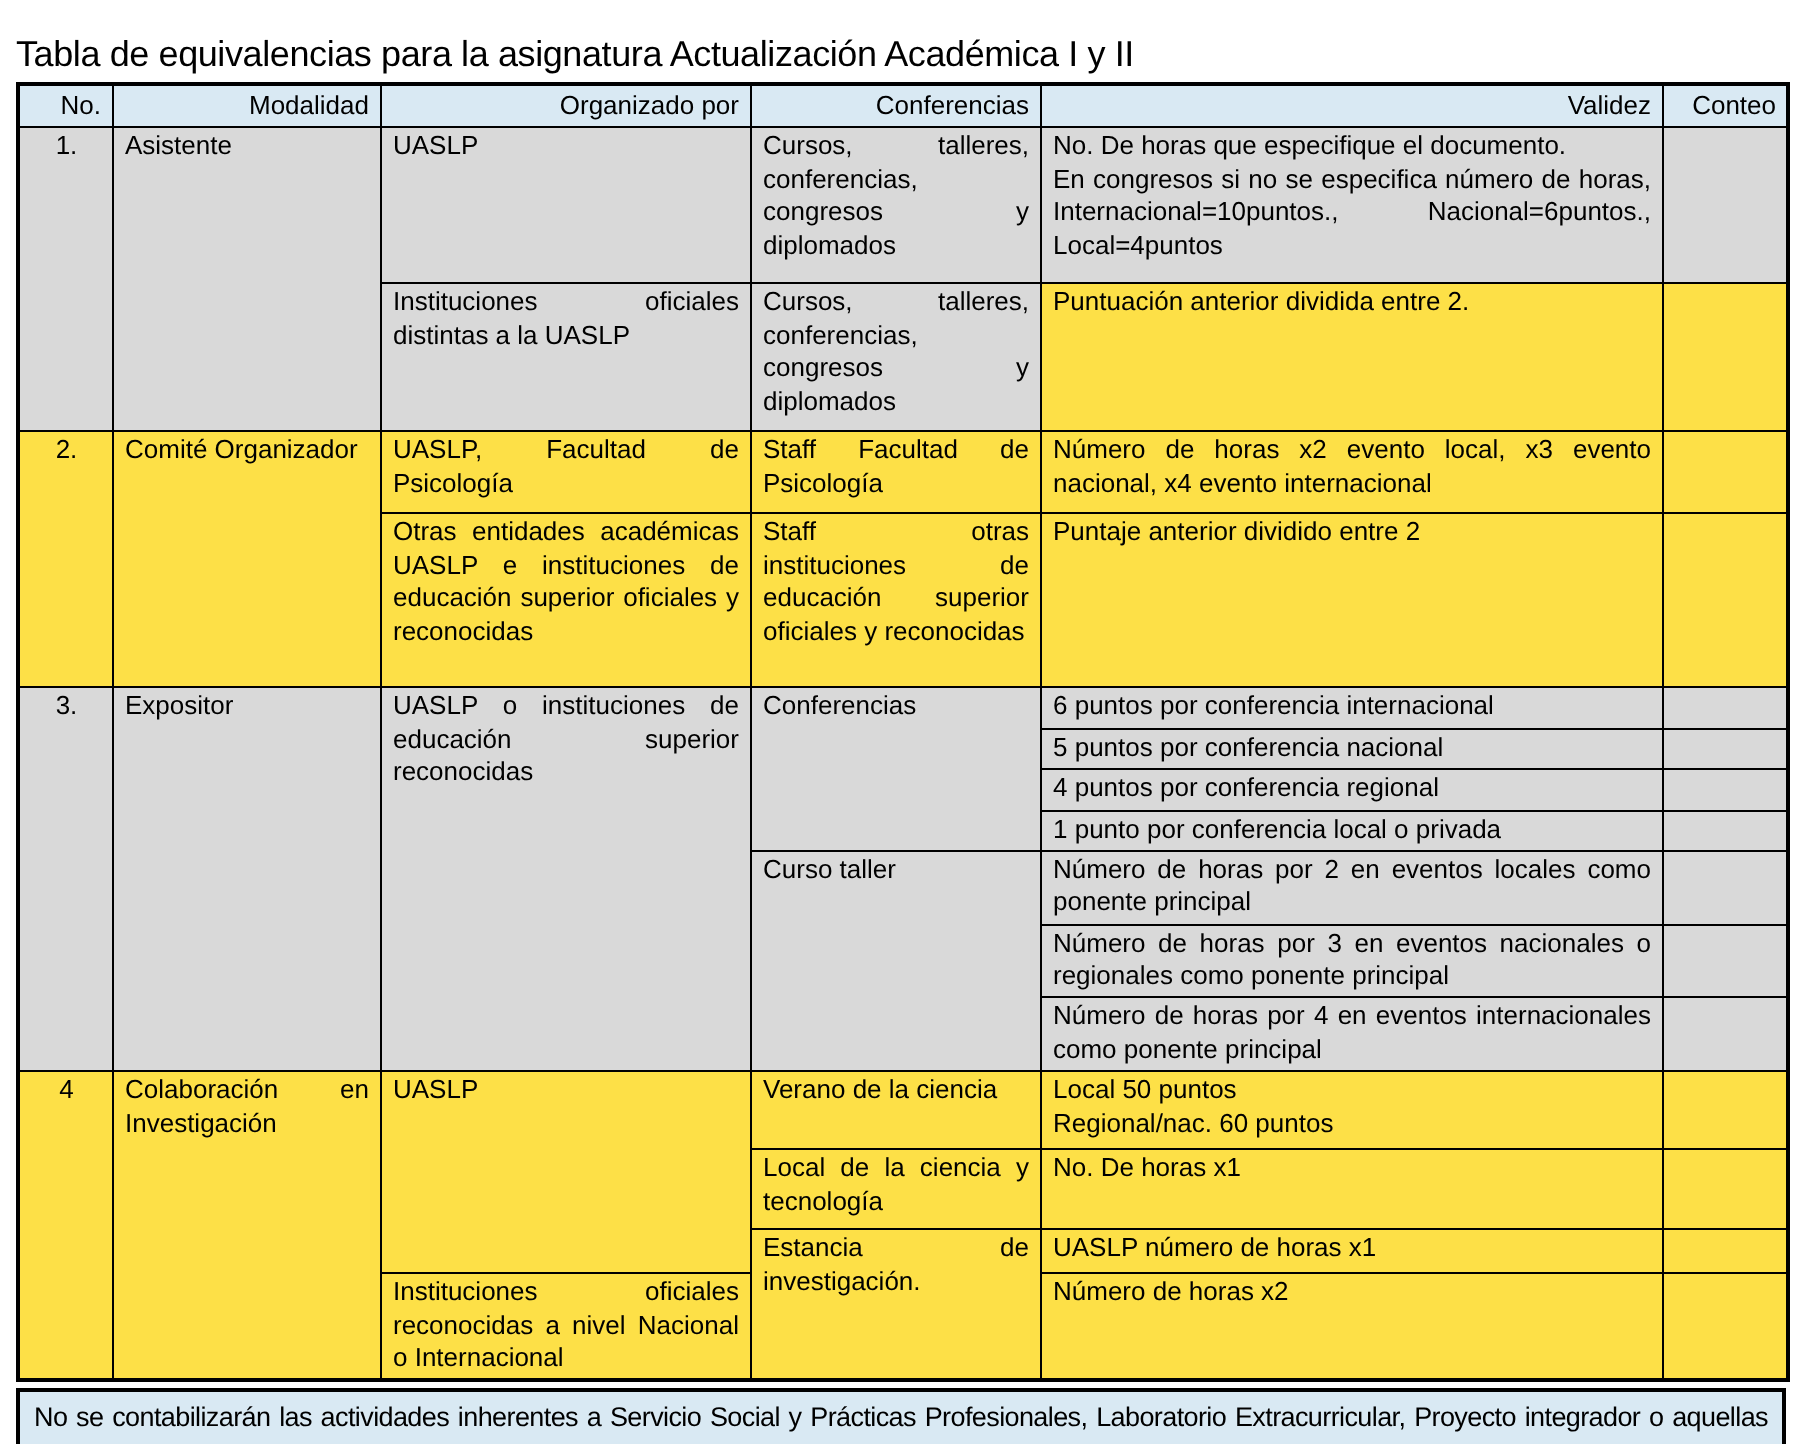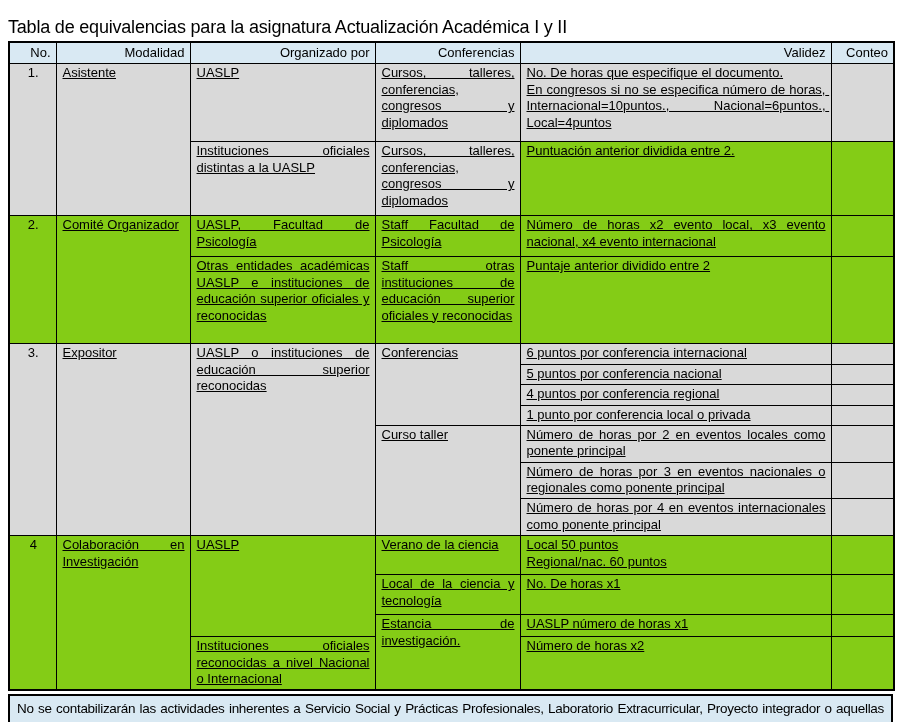--- a/index.html
+++ b/index.html
@@ -34,25 +34,25 @@
     overflow: hidden;
   }
   table.eq th {
     font-weight: normal;
     text-align: right;
     background: #d9e9f3;
     padding-top: 2px;
   }
   th.c-no, td.c-no { text-align: center; padding-left: 2px; padding-right: 2px; }
 
-  td.just { text-align: justify; text-decoration: underline; }
+  td.just { text-align: justify; }
   td.pre  { white-space: pre-wrap; margin-left: 32px; }
 
   td.g { background: #d9d9d9; }
-  td.w { background: #84cc16; }
+  td.w { background: #fde047; }
 
   tr.rh20 { height: 20px; }
   tr.rh22 { height: 22px; }
   tr.rh35 { height: 35px; }
   tr.rh39 { height: 39px; }
   tr.rh40 { height: 40px; }
   tr.rh41 { height: 41px; }
   tr.rh48 { height: 48px; }
   tr.rh74 { height: 74px; margin-top: 17px; }
   tr.rh78 { height: 78px; }

